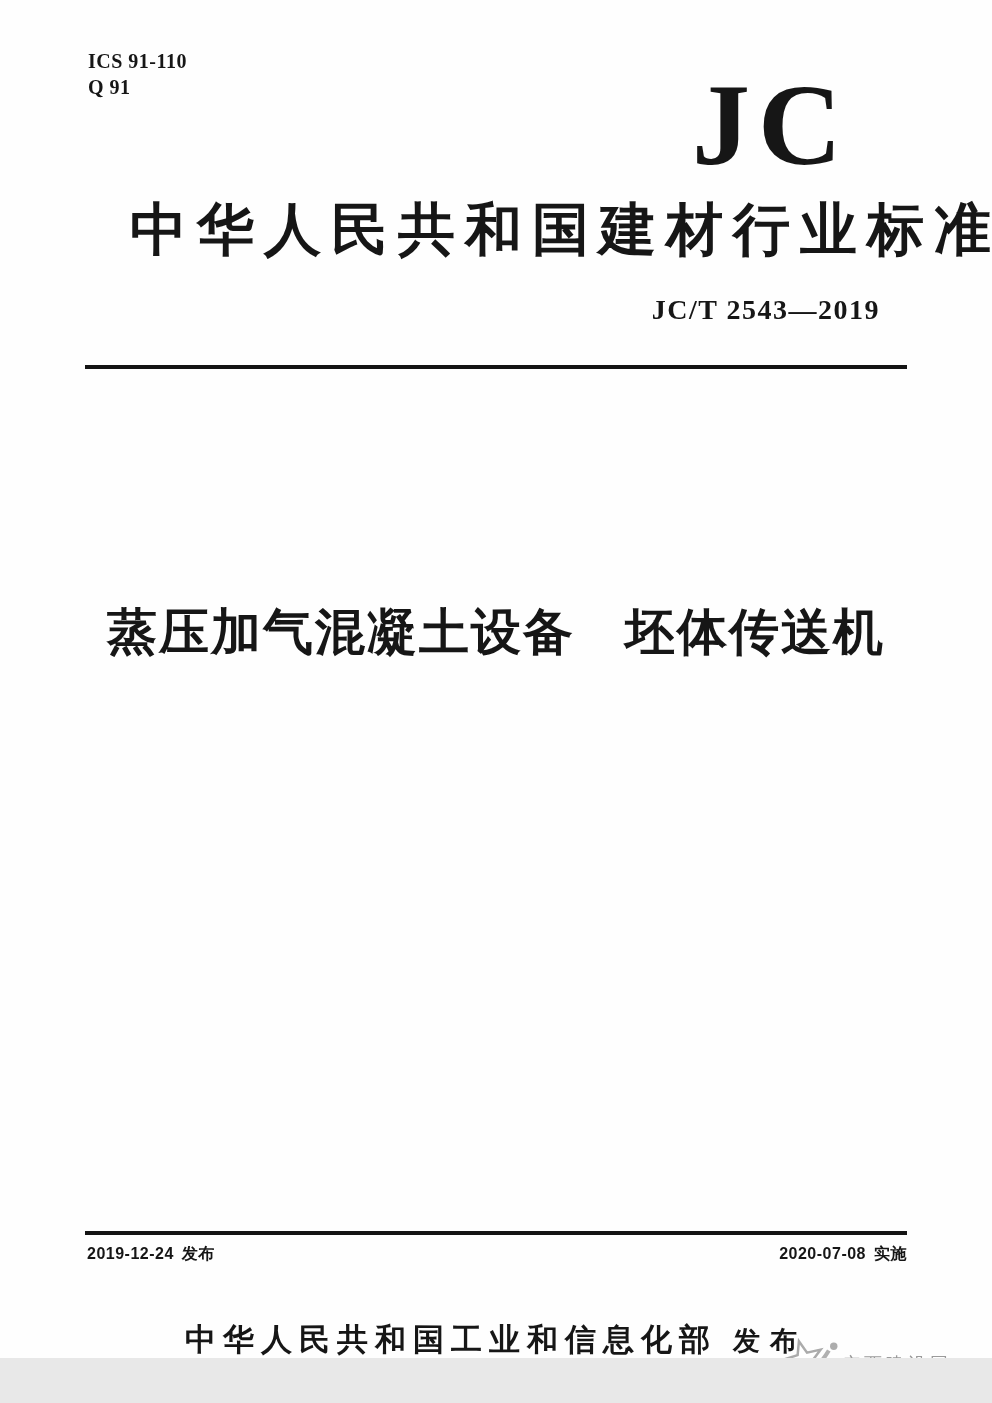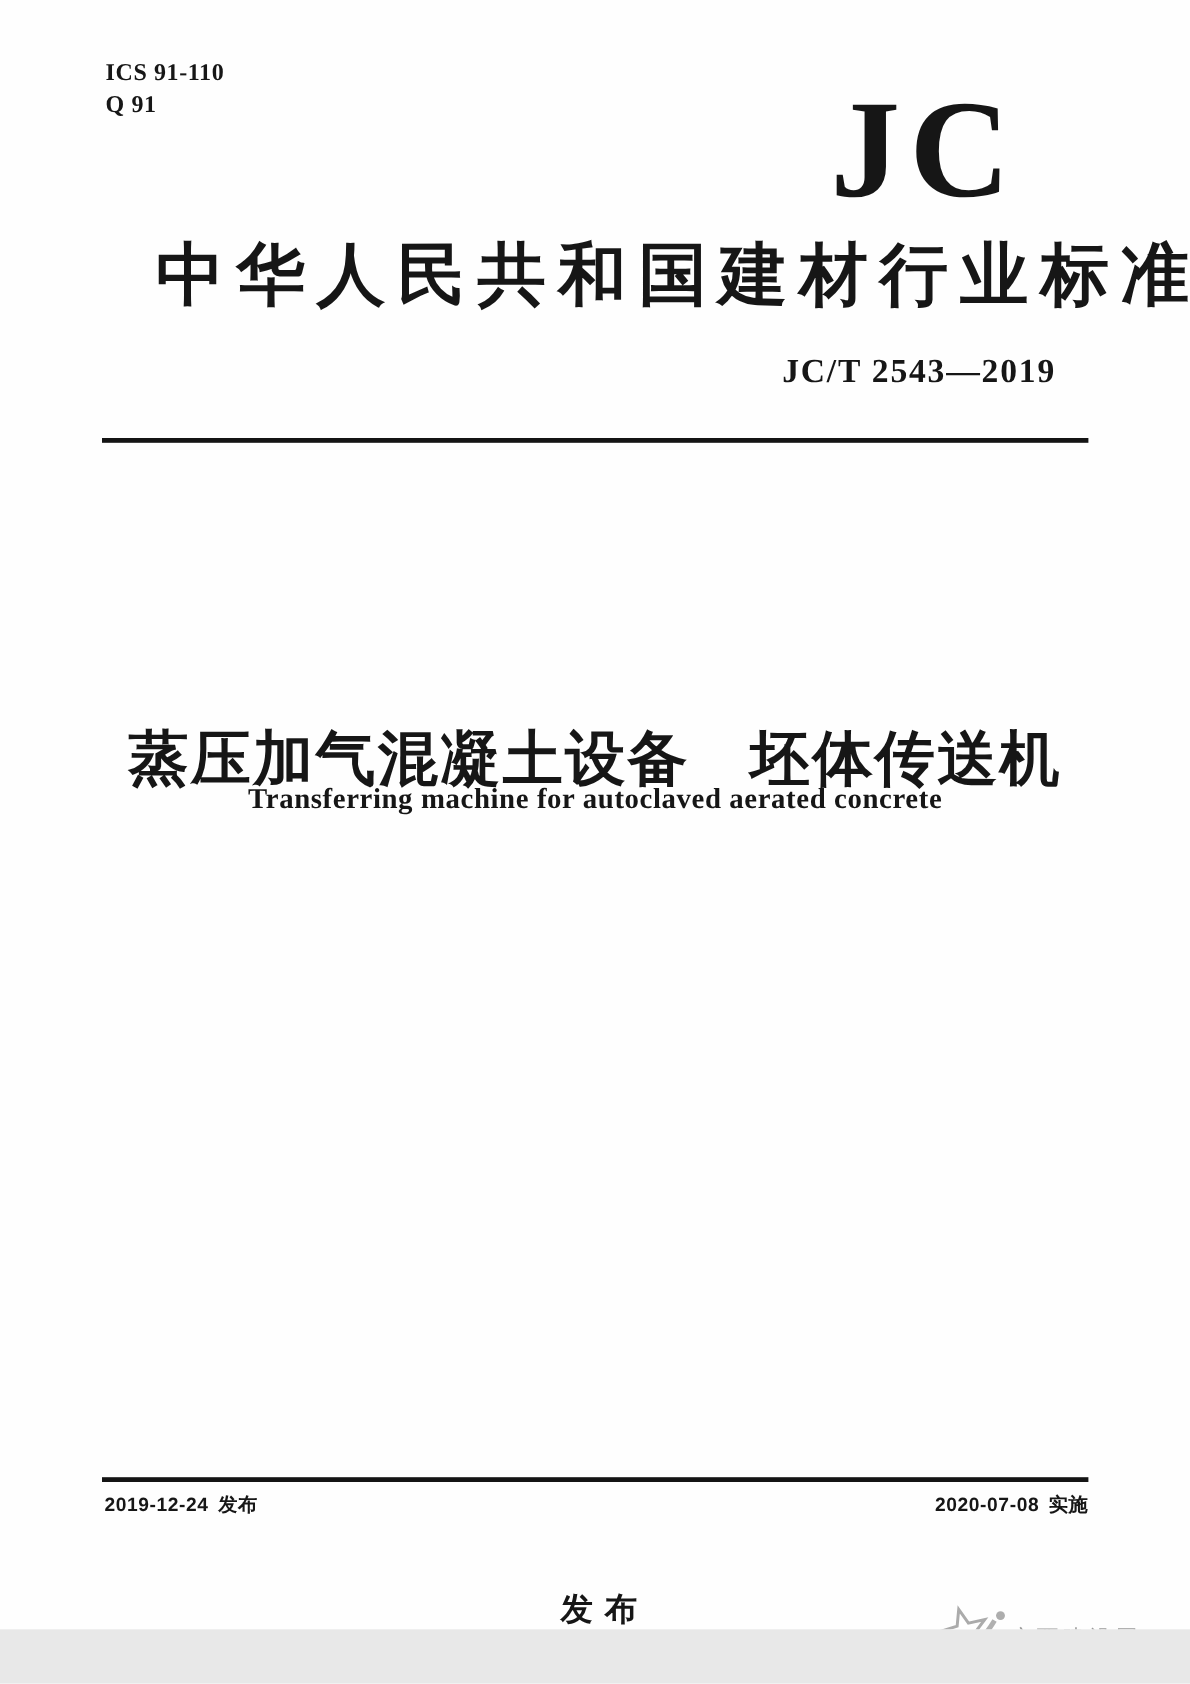--- a/index.html
+++ b/index.html
@@ -169,34 +169,34 @@
   <div class="org-title serif">中华人民共和国建材行业标准</div>
 
   <div class="std-number serif">JC/T 2543—2019</div>
 
   <div class="rule rule-top"></div>
 
   <div class="main-title sans">
     <span>蒸压加气混凝土设备</span><span class="title-gap"></span><span>坯体传送机</span>
   </div>
 
-  <div class="en-title serif">Transferring machine for autoclaved aerated concrete</div>
 
   <div class="date-row sans">
     <div class="date-item">
       <span>2019-12-24</span><span class="date-label">发布</span>
     </div>
     <div class="date-item">
       <span>2020-07-08</span><span class="date-label">实施</span>
     </div>
   </div>
 
   <div class="rule rule-bottom"></div>
 
   <div class="publisher-row">
+    <span class="publisher-name serif">中华人民共和国工业和信息化部</span>
     <span class="publisher-label sans">发布</span>
   </div>
 
   <div class="watermark">
     <div class="watermark-row">
       <span class="watermark-logo">
         <svg width="66" height="56" viewBox="0 0 80 64" xmlns="http://www.w3.org/2000/svg">
           <g transform="translate(34,30) rotate(-15)">
             <polygon points="0,-24 5.9,-8.1 22.8,-7.4 9.5,3.1 14.1,19.4 0,10 -14.1,19.4 -9.5,3.1 -22.8,-7.4 -5.9,-8.1" fill="#ffffff" stroke="#ababab" stroke-width="3"></polygon>
           </g>

